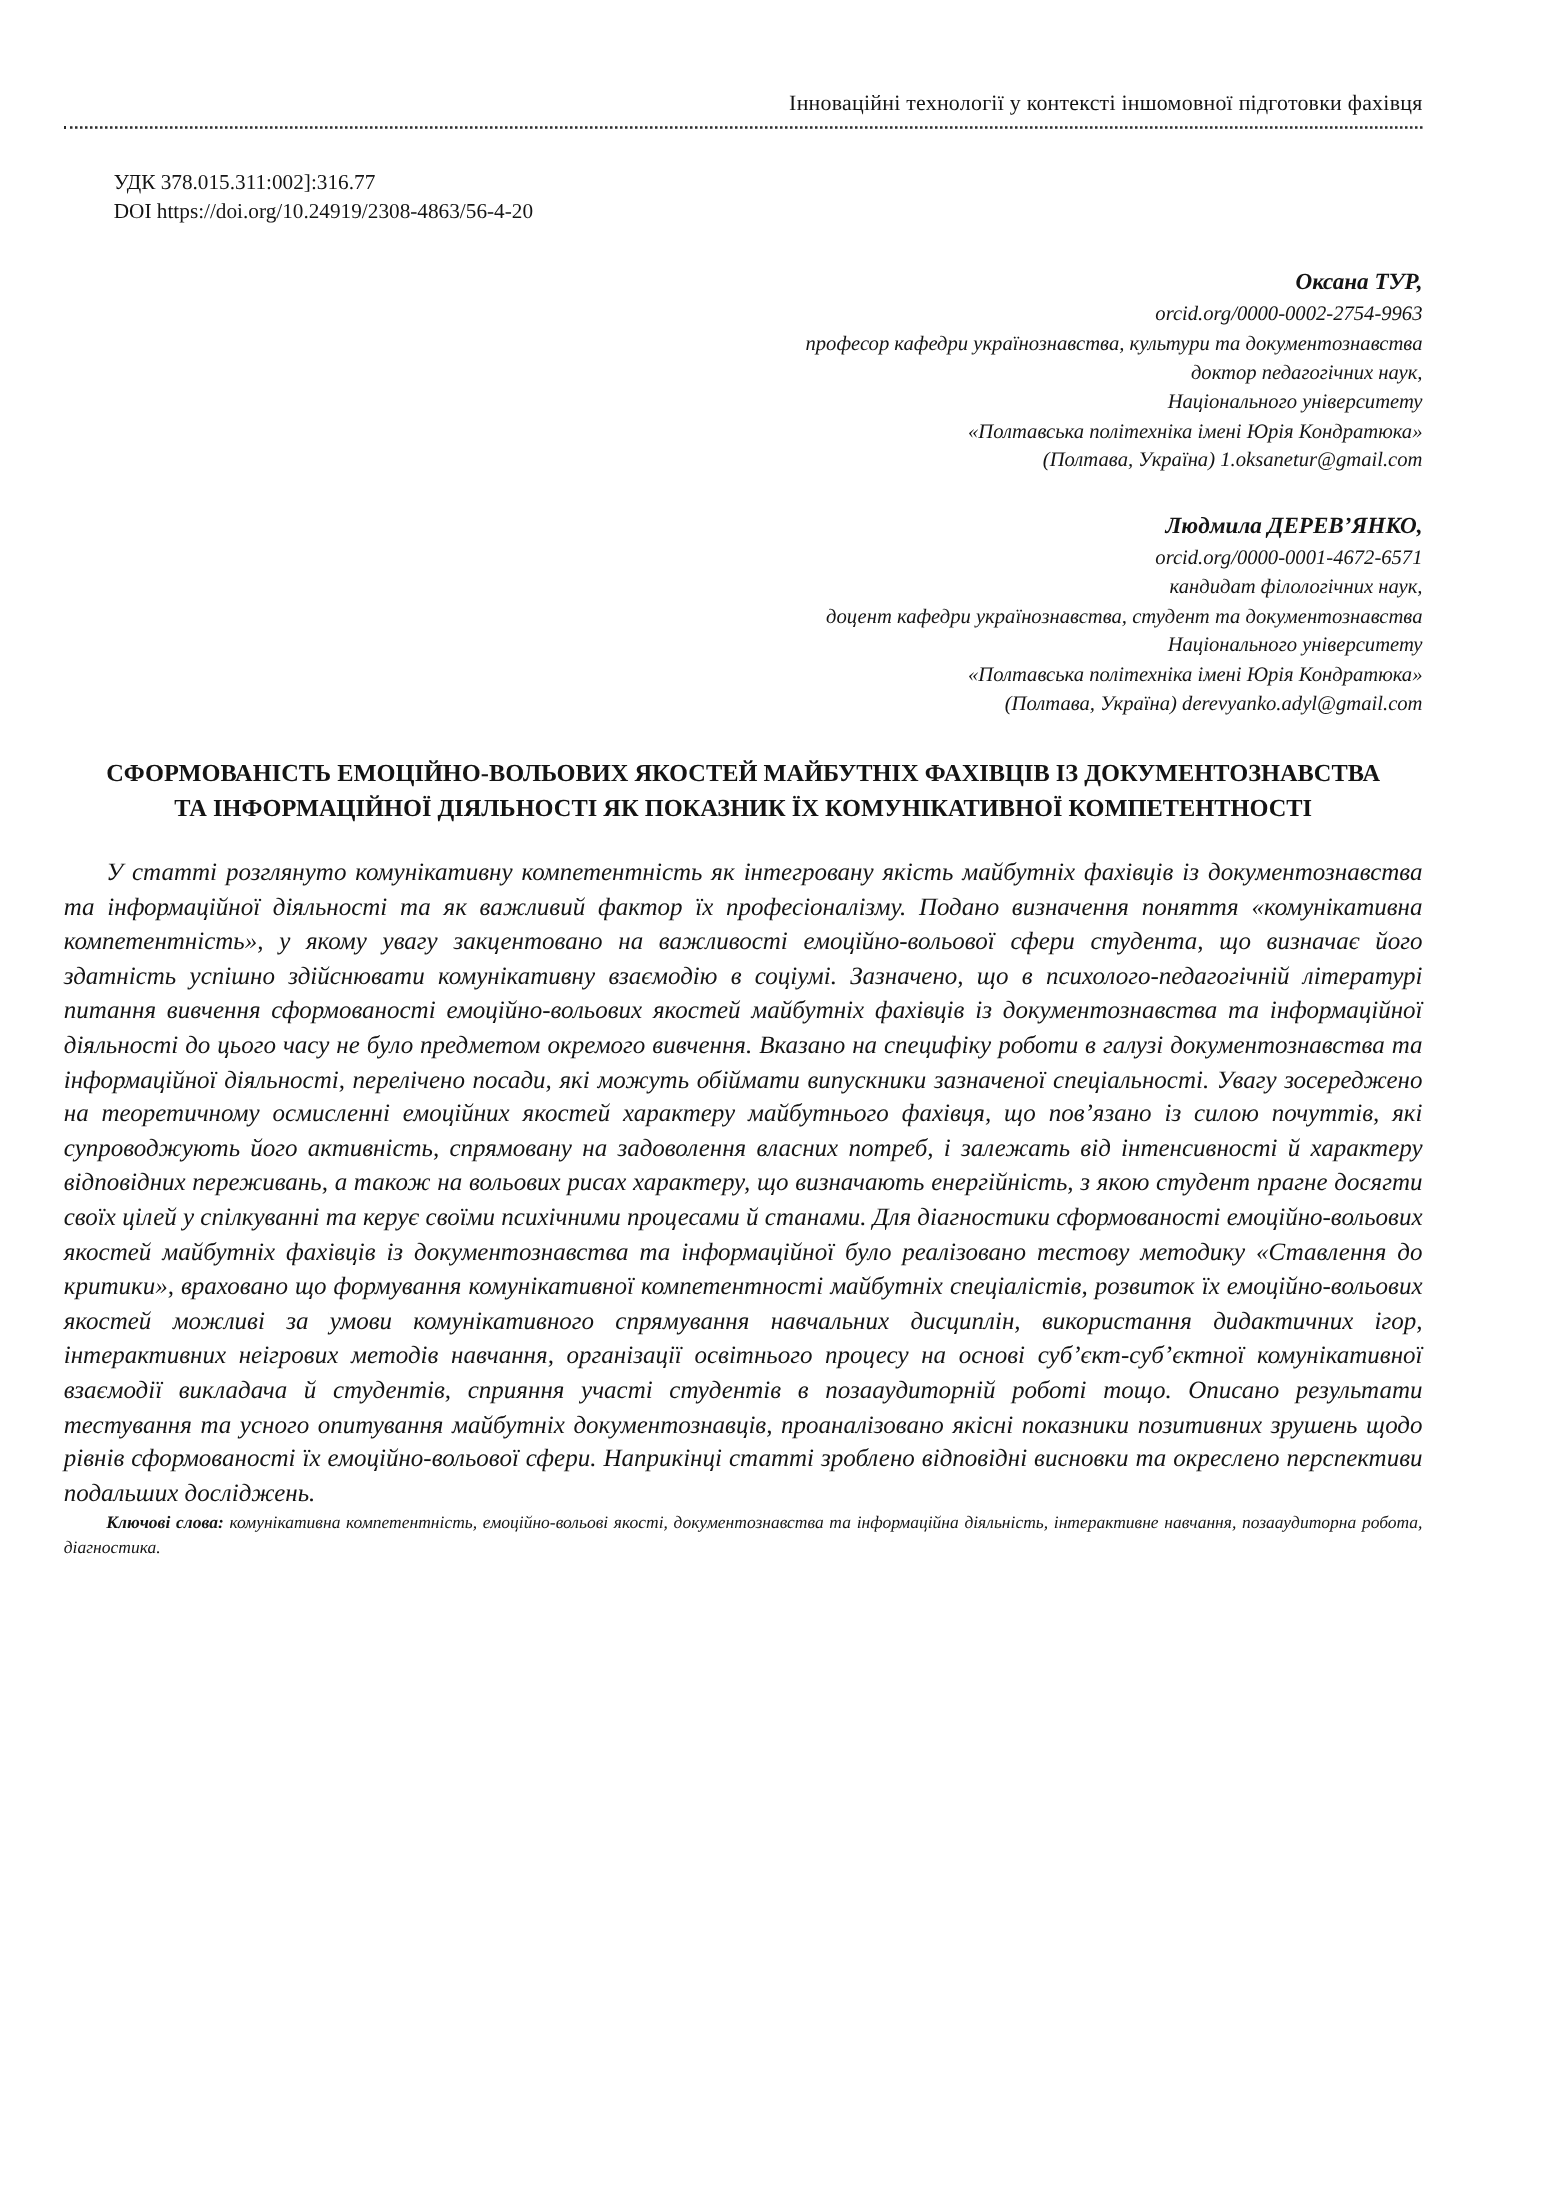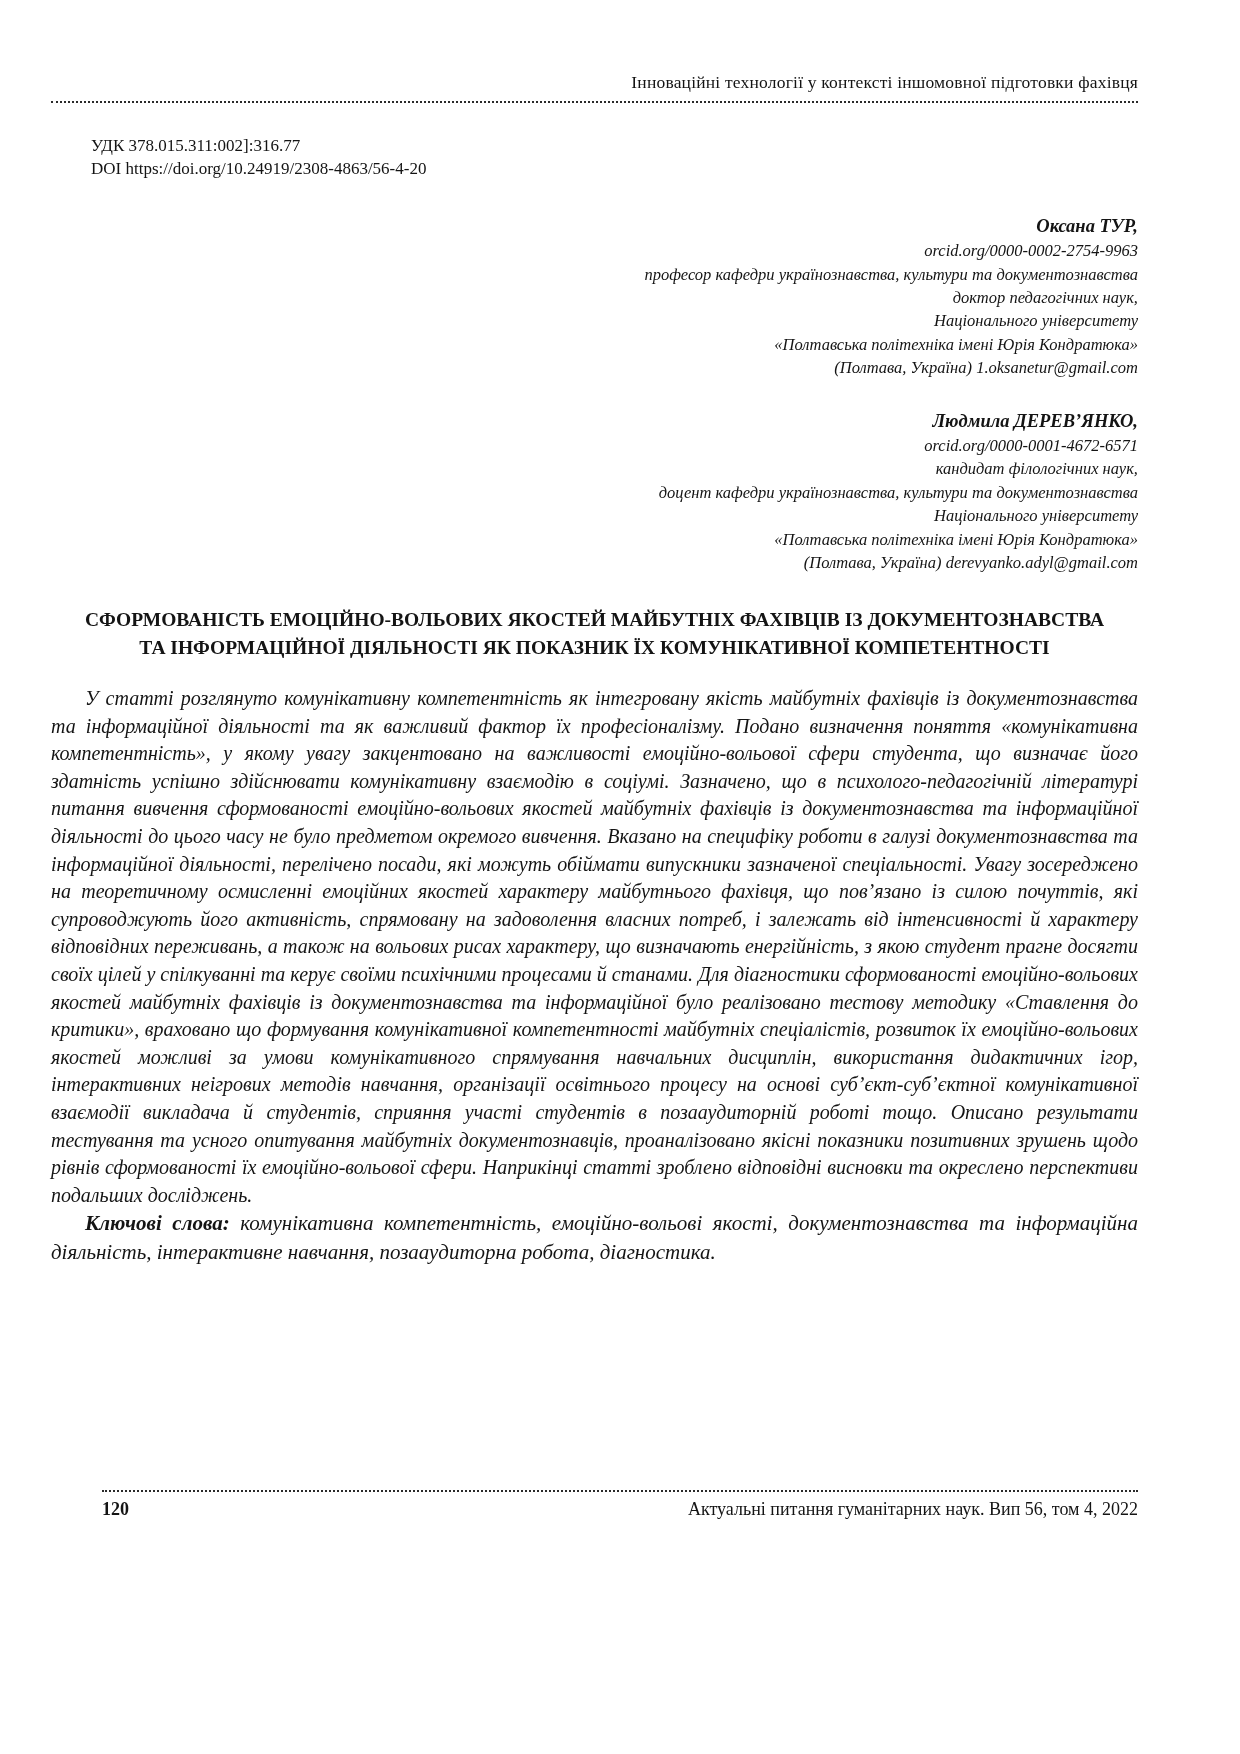--- a/index.html
+++ b/index.html
@@ -45,21 +45,21 @@
     text-align: justify;
     font-style: italic;
     font-size: 20px;
     line-height: 1.38;
     text-indent: 34px;
   }
   .keywords {
     margin: 0;
     text-align: justify;
     font-style: italic;
-    font-size: 21px;
+    font-size: 14px;
     line-height: 1.38;
     text-indent: 34px;
   }
   .kw-label { font-weight: bold; }
 
   .footer { position: absolute; left: 102px; right: 102px; top: 1482px; }
   .footer-row {
     display: flex;
     justify-content: space-between;
     align-items: baseline;
@@ -88,34 +88,27 @@
       <div>професор кафедри українознавства, культури та документознавства</div>
       <div>доктор педагогічних наук,</div>
       <div>Національного університету</div>
       <div>«Полтавська політехніка імені Юрія Кондратюка»</div>
       <div>(Полтава, Україна) 1.oksanetur@gmail.com</div>
     </div>
     <div class="author-block">
       <div class="author-name">Людмила ДЕРЕВ’ЯНКО,</div>
       <div>orcid.org/0000-0001-4672-6571</div>
       <div>кандидат філологічних наук,</div>
-      <div>доцент кафедри українознавства, культури та документознавства</div>
+      <div>доцент кафедри українознавства, студент та документознавства</div>
       <div>Національного університету</div>
       <div>«Полтавська політехніка імені Юрія Кондратюка»</div>
       <div>(Полтава, Україна) derevyanko.adyl@gmail.com</div>
     </div>
   </div>
 
   <h1 class="title">СФОРМОВАНІСТЬ ЕМОЦІЙНО-ВОЛЬОВИХ ЯКОСТЕЙ МАЙБУТНІХ ФАХІВЦІВ ІЗ ДОКУМЕНТОЗНАВСТВА ТА ІНФОРМАЦІЙНОЇ ДІЯЛЬНОСТІ ЯК ПОКАЗНИК ЇХ КОМУНІКАТИВНОЇ КОМПЕТЕНТНОСТІ</h1>
 
   <p class="abstract">У статті розглянуто комунікативну компетентність як інтегровану якість майбутніх фахівців із документознавства та інформаційної діяльності та як важливий фактор їх професіоналізму. Подано визначення поняття «комунікативна компетентність», у якому увагу закцентовано на важливості емоційно-вольової сфери студента, що визначає його здатність успішно здійснювати комунікативну взаємодію в соціумі. Зазначено, що в психолого-педагогічній літературі питання вивчення сформованості емоційно-вольових якостей майбутніх фахівців із документознавства та інформаційної діяльності до цього часу не було предметом окремого вивчення. Вказано на специфіку роботи в галузі документознавства та інформаційної діяльності, перелічено посади, які можуть обіймати випускники зазначеної спеціальності. Увагу зосереджено на теоретичному осмисленні емоційних якостей характеру майбутнього фахівця, що пов’язано із силою почуттів, які супроводжують його активність, спрямовану на задоволення власних потреб, і залежать від інтенсивності й характеру відповідних переживань, а також на вольових рисах характеру, що визначають енергійність, з якою студент прагне досягти своїх цілей у спілкуванні та керує своїми психічними процесами й станами. Для діагностики сформованості емоційно-вольових якостей майбутніх фахівців із документознавства та інформаційної було реалізовано тестову методику «Ставлення до критики», враховано що формування комунікативної компетентності майбутніх спеціалістів, розвиток їх емоційно-вольових якостей можливі за умови комунікативного спрямування навчальних дисциплін, використання дидактичних ігор, інтерактивних неігрових методів навчання, організації освітнього процесу на основі суб’єкт-суб’єктної комунікативної взаємодії викладача й студентів, сприяння участі студентів в позааудиторній роботі тощо. Описано результати тестування та усного опитування майбутніх документознавців, проаналізовано якісні показники позитивних зрушень щодо рівнів сформованості їх емоційно-вольової сфери. Наприкінці статті зроблено відповідні висновки та окреслено перспективи подальших досліджень.</p>
 
   <p class="keywords"><span class="kw-label">Ключові слова:</span><span> комунікативна компетентність, емоційно-вольові якості, документознавства та інформаційна діяльність, інтерактивне навчання, позааудиторна робота, діагностика.</span></p>
 
-  <div class="footer">
-    <div class="dotted-rule"></div>
-    <div class="footer-row">
-      <span class="page-num">120</span>
-      <span>Актуальні питання гуманітарних наук. Вип 56, том 4, 2022</span>
-    </div>
-  </div>
 
 </div>
 
 </body></html>

